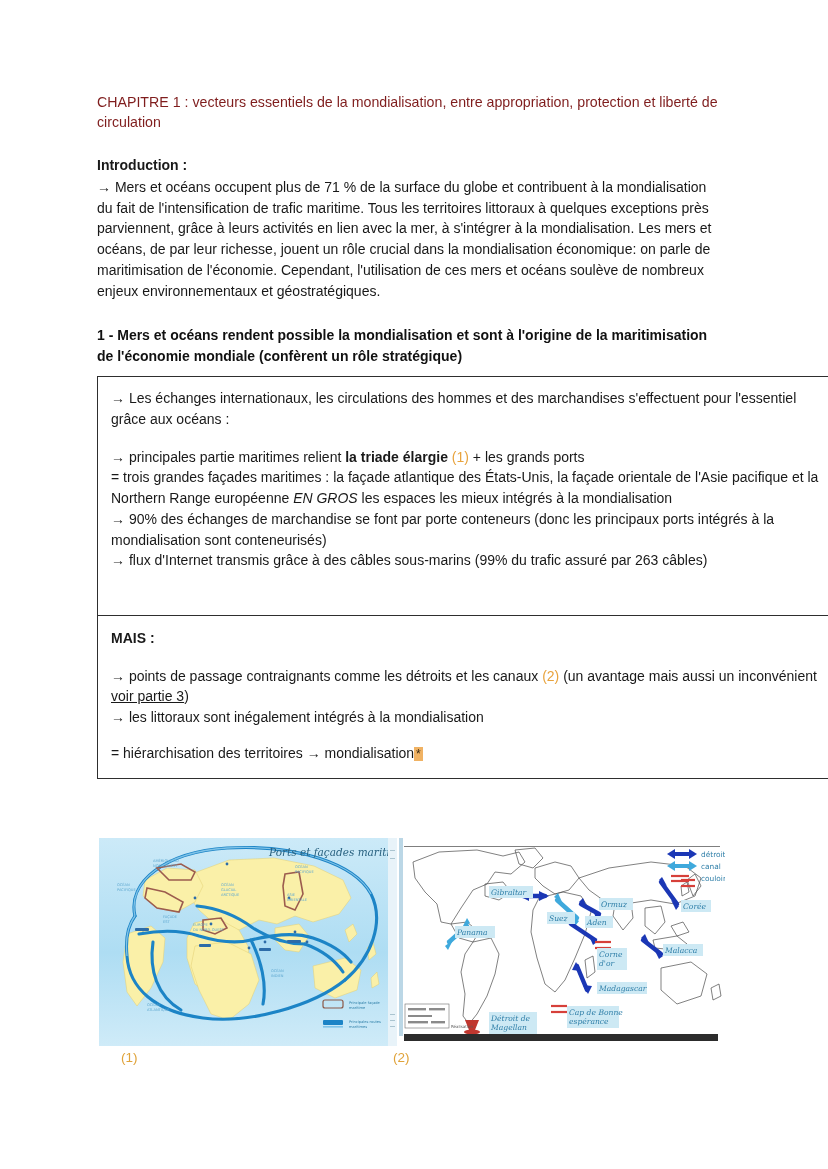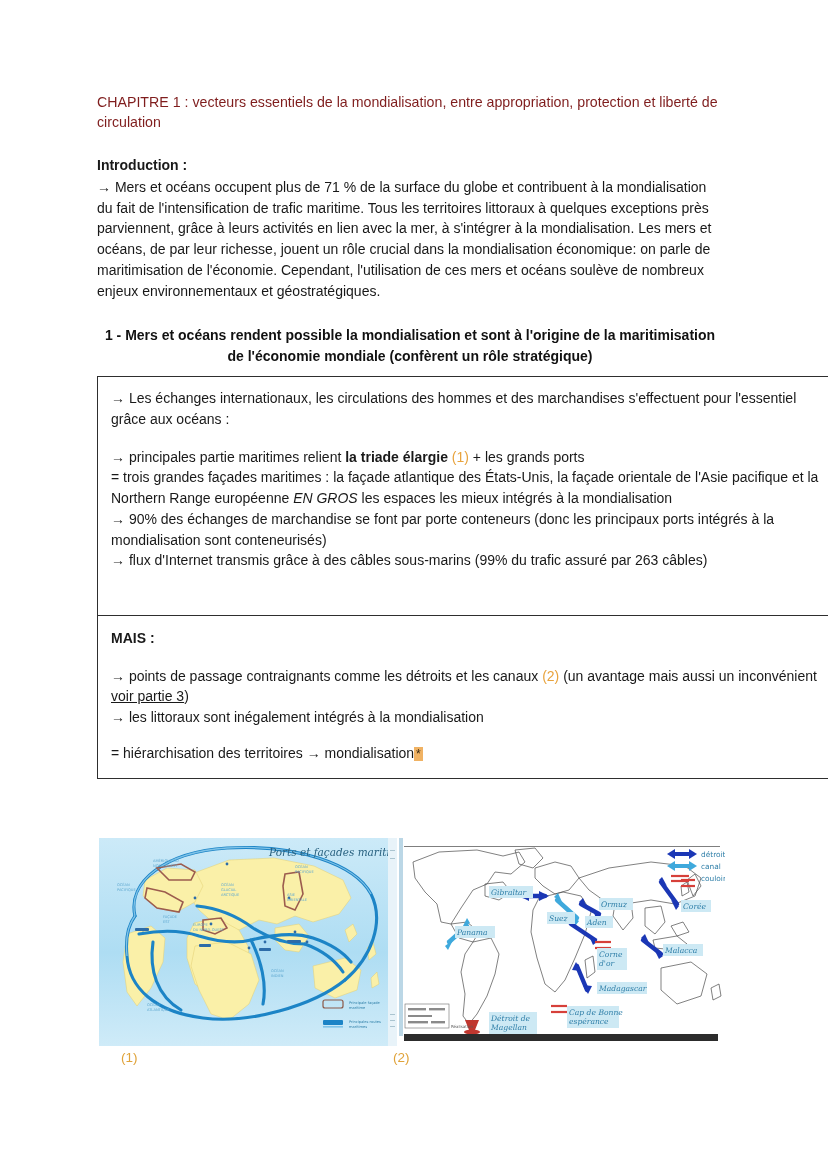--- a/index.html
+++ b/index.html
@@ -73,21 +73,20 @@
   .question-wrap {
     margin-top: 1px;
   }
 
   .section-head {
     font-size: 14px;
     font-weight: 700;
     line-height: 1.5;
     margin: 24px 0 9px 0;
     color: #111;
-    text-align: center;
   }
 
   
   .factbox {
     border: 1.6px solid #2e2e2e;
     width: 748px;
     box-sizing: border-box;
     background: #fff;
   }
   .box-section {

